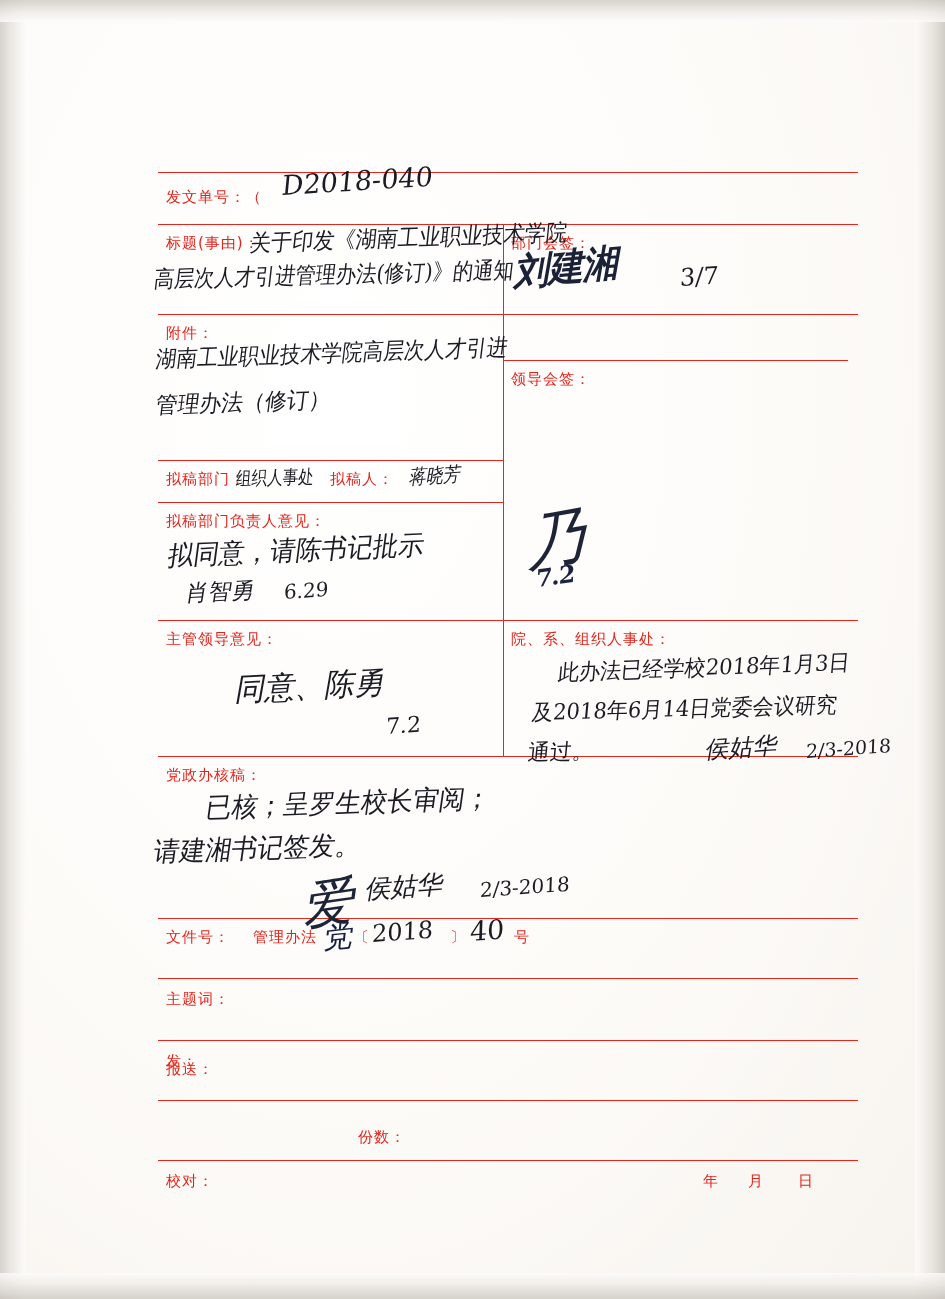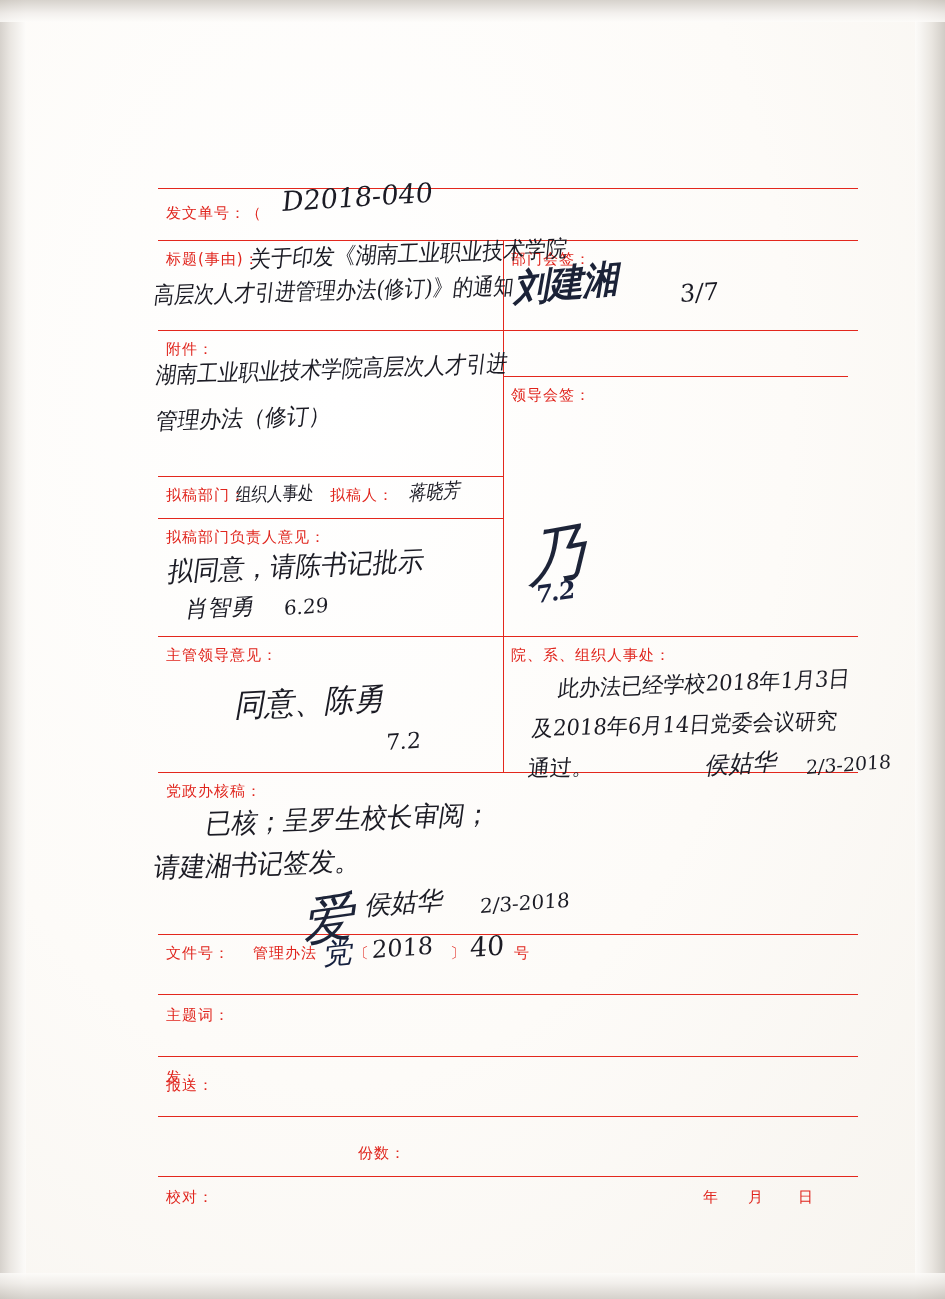--- a/index.html
+++ b/index.html
@@ -69,21 +69,20 @@
     color: #e0241c;
   }
 
   
   .frame {
     position: absolute;
     left: 158px;
     top: 172px;
     width: 700px;
     height: 990px;
-    margin-top: 16px;
   }
   .hline {
     position: absolute;
     height: 0;
     border-top: 1.6px solid #e3271d;
     left: 0;
   }
   .vline {
     position: absolute;
     width: 0;

